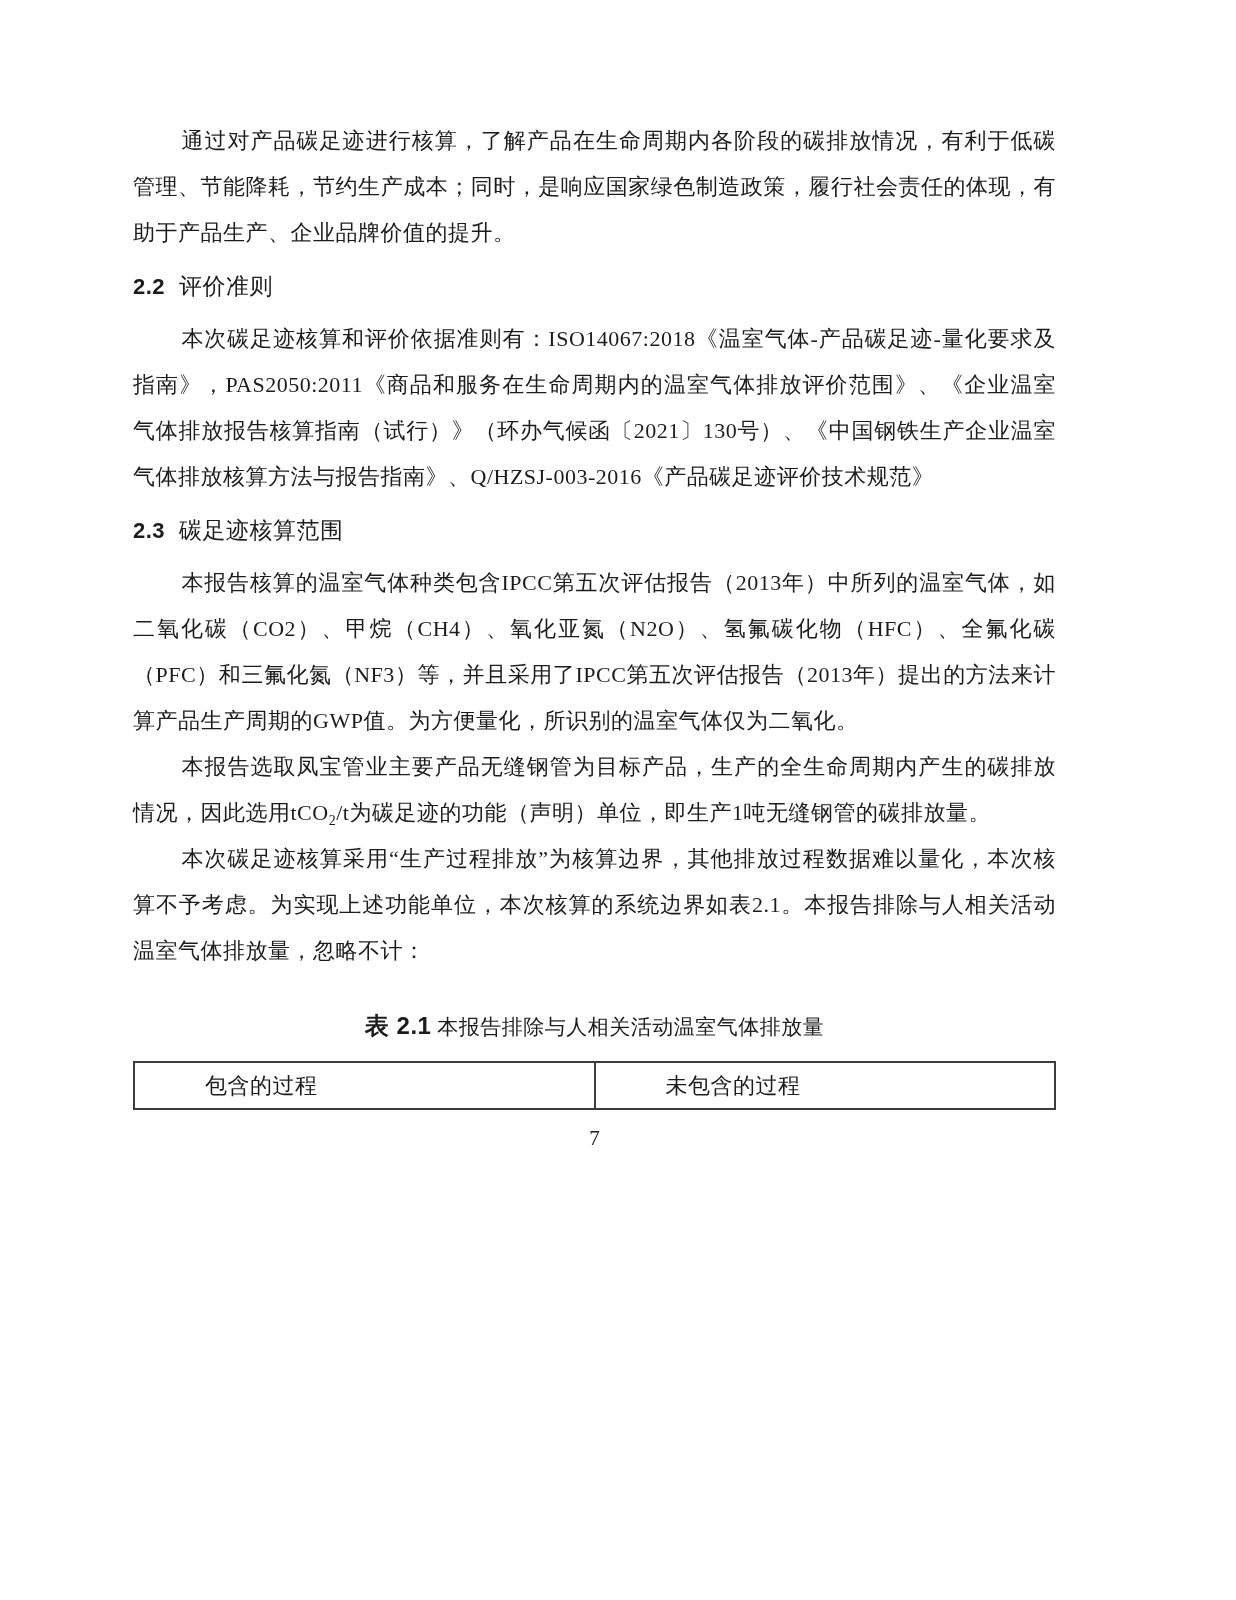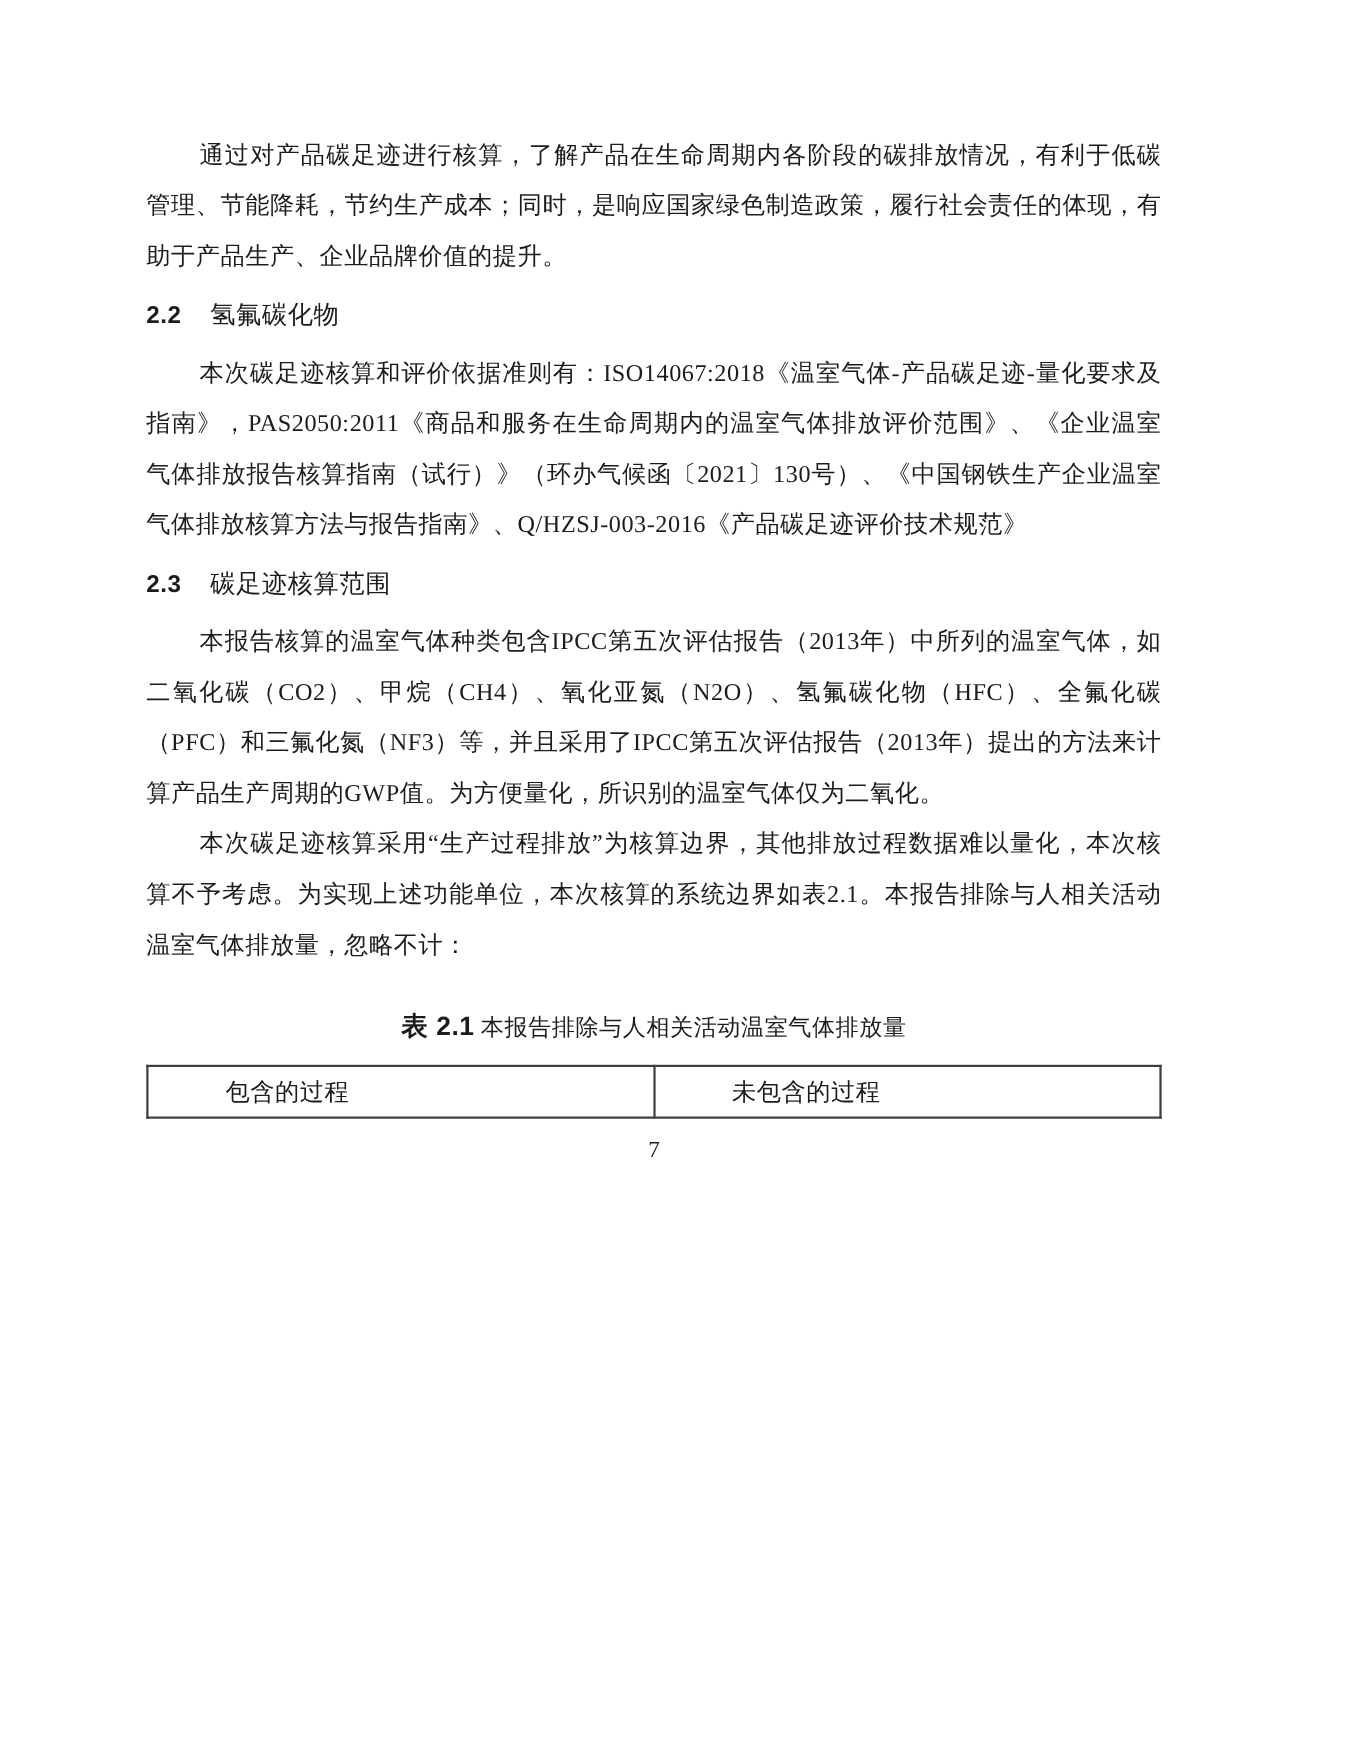--- a/index.html
+++ b/index.html
@@ -32,21 +32,21 @@
     margin: 8px 0 6px 0;
     font-size: 23px;
     line-height: 46px;
     font-weight: normal;
     letter-spacing: 0.5px;
   }
   h2.section-heading .sec-num {
     font-family: "Liberation Sans", "DejaVu Sans", sans-serif;
     font-weight: 600;
     font-size: 22px;
-    margin-right: 26px;
+    margin-right: 14px;
   }
   sub.unit-sub {
     font-size: 14px;
     line-height: 0;
     vertical-align: -5px;
   }
   .table-caption {
     margin-top: 36px;
     font-size: 21px;
     line-height: 32px;
@@ -81,31 +81,34 @@
   }
 </style>
 </head>
 <body>
 
 <div class="page">
 
   <p class="body-para">通过对产品碳足迹进行核算，了解产品在生命周期内各阶段的碳排放情况，有利于低碳管理、节能降耗，节约生产成本；同时，是响应国家绿色制造政策，履行社会责任的体现，有 助于产品生产、企业品牌价值的提升。</p>
 
   <h2 class="section-heading">
-    <span class="sec-num">2.2</span><span>氢氟碳化物</span>
+    <span class="sec-num">2.2</span><span>评价准则</span>
   </h2>
 
   <p class="body-para">本次碳足迹核算和评价依据准则有：ISO14067:2018《温室气体-产品碳足迹-量化要求及指南》，PAS2050:2011《商品和服务在生命周期内的温室气体排放评价范围》、《企业温室气体排放报告核算指南（试行）》（环办气候函〔2021〕130号）、《中国钢铁生产企业温室气体排放核算方法与报告指南》、Q/HZSJ-003-2016《产品碳足迹评价技术规范》</p>
 
   <h2 class="section-heading">
     <span class="sec-num">2.3</span><span>碳足迹核算范围</span>
   </h2>
 
   <p class="body-para">本报告核算的温室气体种类包含IPCC第五次评估报告（2013年）中所列的温室气体，如二氧化碳（CO2）、甲烷（CH4）、氧化亚氮（N2O）、氢氟碳化物（HFC）、全氟化碳（PFC）和三氟化氮（NF3）等，并且采用了IPCC第五次评估报告（2013年）提出的方法来计算产品生产周期的GWP值。为方便量化，所识别的温室气体仅为二氧化。</p>
 
+  <p class="body-para">
+    <span>本报告选取凤宝管业主要产品无缝钢管为目标产品，生产的全生命周期内产生的碳排放情况，因此选用tCO</span><sub class="unit-sub">2</sub><span>/t为碳足迹的功能（声明）单位，即生产1吨无缝钢管的碳排放量。</span>
+  </p>
 
 
   <p class="body-para">本次碳足迹核算采用“生产过程排放”为核算边界，其他排放过程数据难以量化，本次核算不予考虑。为实现上述功能单位，本次核算的系统边界如表2.1。本报告排除与人相关活动温室气体排放量，忽略不计：</p>
 
   <div class="table-caption">
     <span class="cap-num">表 2.1</span>
     <span>本报告排除与人相关活动温室气体排放量</span>
   </div>
 
   <table class="boundary-table">

